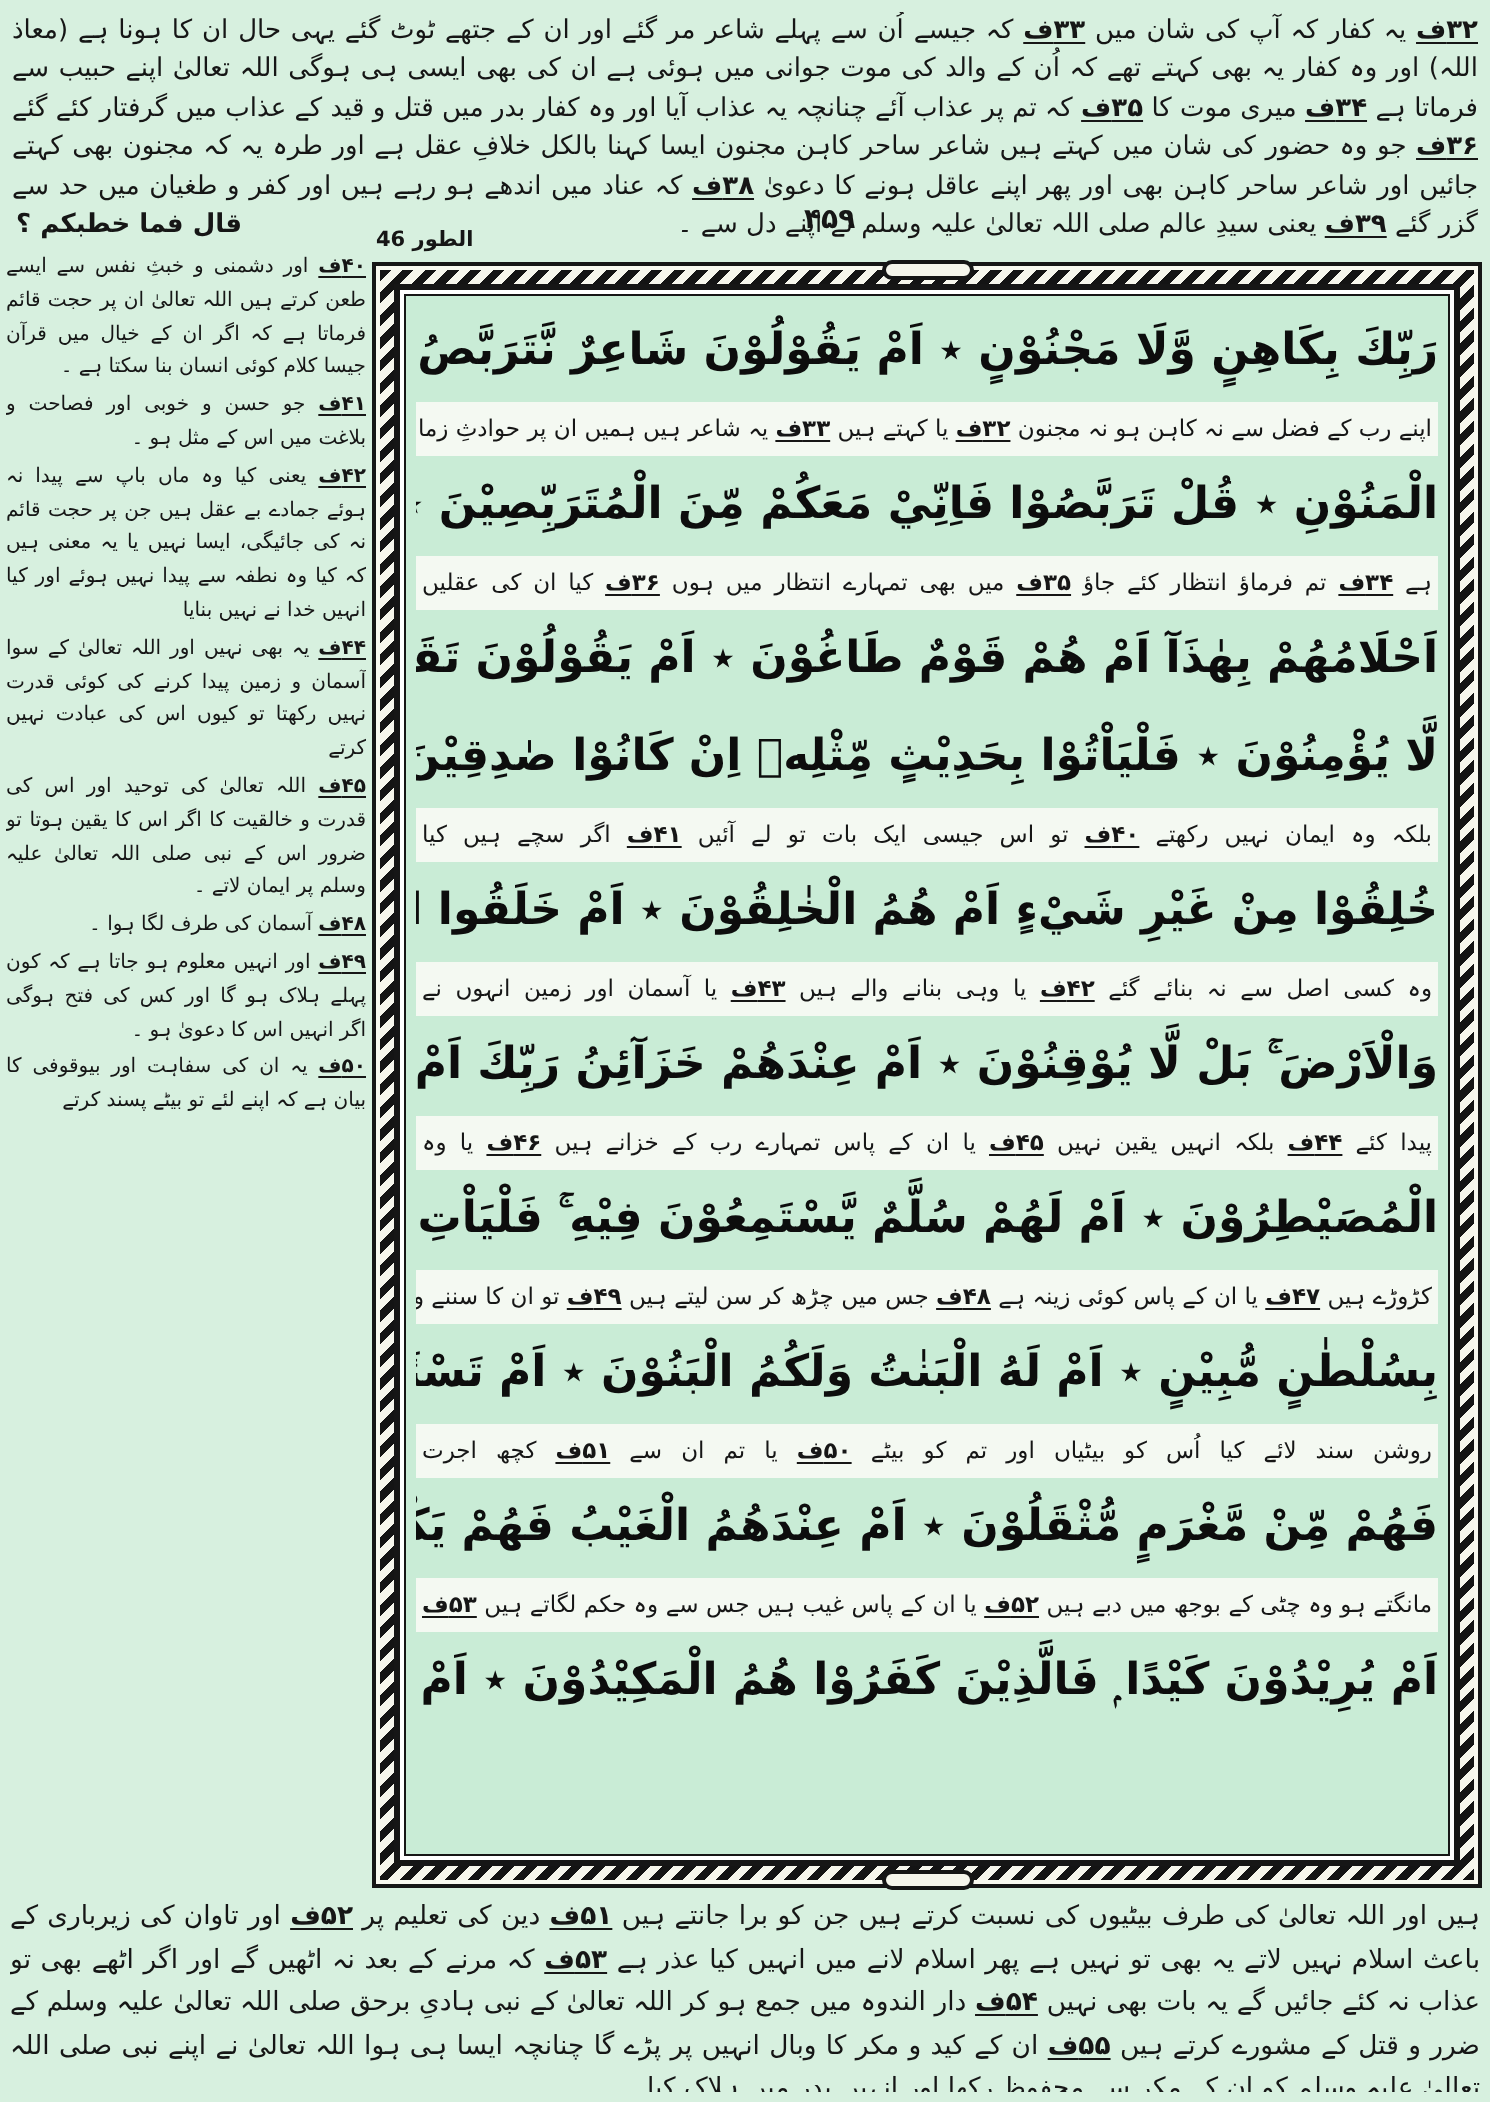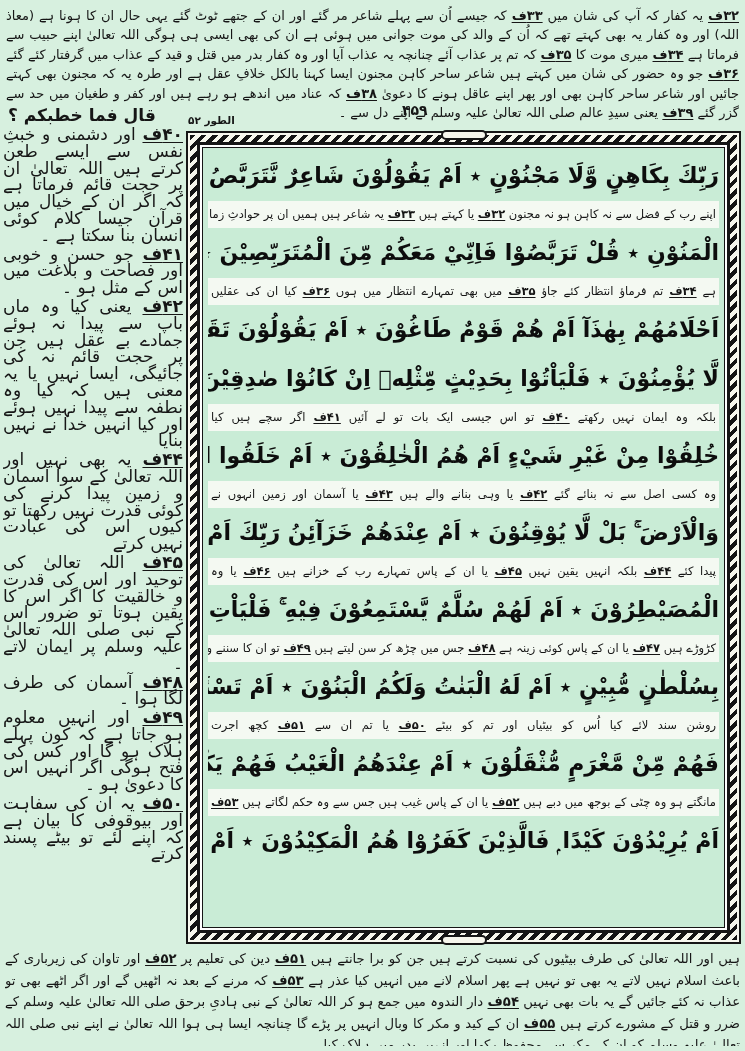--- a/index.html
+++ b/index.html
@@ -20,21 +20,21 @@
 
   
   .top-commentary{
     position:absolute;left:6px;top:6px;width:733px;height:120px;
     direction:rtl;text-align:justify;
     font-size:13px;line-height:19.4px;
     overflow:hidden;
   }
   .catchword{
     position:absolute;left:8px;top:105px;
-    direction:rtl;font-size:17px;font-weight:bold;
+    direction:rtl;font-size:13px;font-weight:bold;
   }
 
   
   .surah-label{
     position:absolute;left:188px;top:114px;
     direction:rtl;font-size:10.5px;font-weight:bold;
   }
   .page-number{
     position:absolute;left:402px;top:102px;
     font-size:14px;font-weight:bold;letter-spacing:2px;
@@ -81,21 +81,21 @@
     position:absolute;left:50%;width:46px;height:10px;margin-left:-23px;
     background:#f6f6ec;border:2px solid var(--ink);border-radius:5px;
   }
   .ornament-top{top:-3px;}
   .ornament-bottom{bottom:-3px;}
 
   
   .margin-notes{
     position:absolute;left:3px;top:126px;width:180px;height:822px;
     direction:rtl;text-align:justify;
-    font-size:17px;line-height:16.8px;
+    font-size:10px;line-height:16.8px;
     overflow:hidden;
   }
   .margin-note{margin-bottom:2px;}
 
   
   .bottom-commentary{
     position:absolute;left:5px;top:948px;width:735px;height:98px;
     direction:rtl;text-align:justify;
     font-size:13.2px;line-height:21.5px;
     overflow:hidden;
@@ -110,21 +110,21 @@
 </style>
 </head>
 <body>
 
 <div class="page">
 
   <div class="top-commentary" dir="rtl"><span class="fmark">۳۲ف</span> یہ کفار کہ آپ کی شان میں <span class="fmark">۳۳ف</span> کہ جیسے اُن سے پہلے شاعر مر گئے اور ان کے جتھے ٹوٹ گئے یہی حال ان کا ہونا ہے (معاذ اللہ) اور وہ کفار یہ بھی کہتے تھے کہ اُن کے والد کی موت جوانی میں ہوئی ہے ان کی بھی ایسی ہی ہوگی اللہ تعالیٰ اپنے حبیب سے فرماتا ہے <span class="fmark">۳۴ف</span> میری موت کا <span class="fmark">۳۵ف</span> کہ تم پر عذاب آئے چنانچہ یہ عذاب آیا اور وہ کفار بدر میں قتل و قید کے عذاب میں گرفتار کئے گئے <span class="fmark">۳۶ف</span> جو وہ حضور کی شان میں کہتے ہیں شاعر ساحر کاہن مجنون ایسا کہنا بالکل خلافِ عقل ہے اور طرہ یہ کہ مجنون بھی کہتے جائیں اور شاعر ساحر کاہن بھی اور پھر اپنے عاقل ہونے کا دعویٰ <span class="fmark">۳۸ف</span> کہ عناد میں اندھے ہو رہے ہیں اور کفر و طغیان میں حد سے گزر گئے <span class="fmark">۳۹ف</span> یعنی سیدِ عالم صلی اللہ تعالیٰ علیہ وسلم نے اپنے دل سے ۔</div>
 
   <div class="catchword" dir="rtl">قال فما خطبکم ؟</div>
 
-  <div class="surah-label" dir="rtl">الطور ۵۲</div>
+  <div class="surah-label" dir="rtl">الطور 46</div>
 
   <div class="page-number">۴۵۹</div>
 
   <div class="frame-outer">
     <div class="frame-pattern">
       <div class="frame-inner">
         <div class="panel-lines" dir="rtl">
             <div class="ayah">رَبِّكَ بِكَاهِنٍ وَّلَا مَجْنُوْنٍ ٭ اَمْ يَقُوْلُوْنَ شَاعِرٌ نَّتَرَبَّصُ بِهٖ رَيْبَ</div>
             <div class="tarjuma">اپنے رب کے فضل سے نہ کاہن ہو نہ مجنون <span class="fmark">۳۲ف</span> یا کہتے ہیں <span class="fmark">۳۳ف</span> یہ شاعر ہیں ہمیں ان پر حوادثِ زمانہ کا انتظار</div>
             <div class="ayah">الْمَنُوْنِ ٭ قُلْ تَرَبَّصُوْا فَاِنِّيْ مَعَكُمْ مِّنَ الْمُتَرَبِّصِيْنَ ٭ اَمْ تَاْمُرُهُمْ</div>

